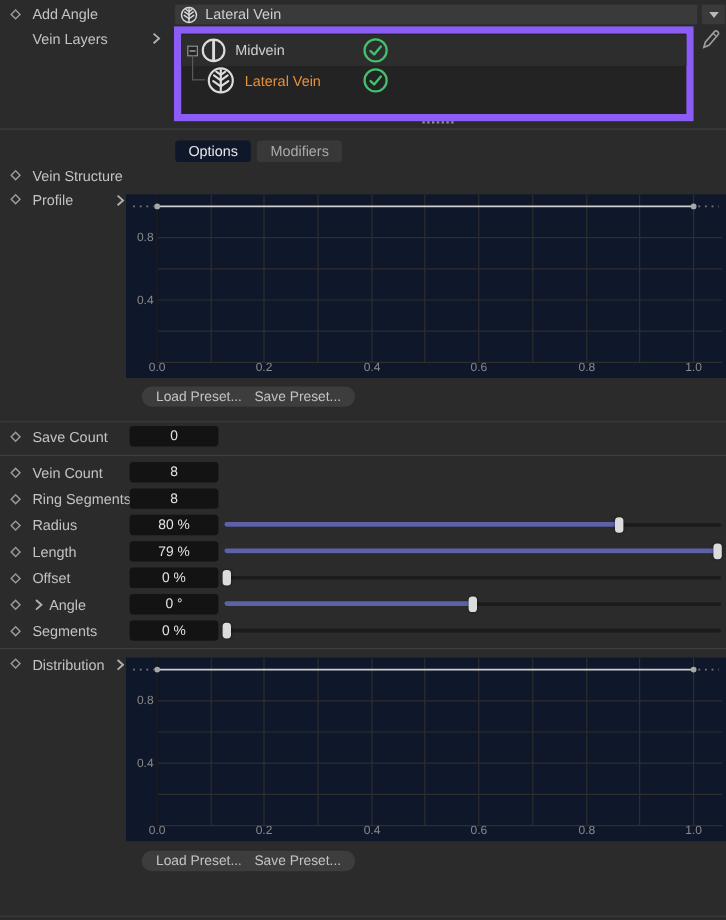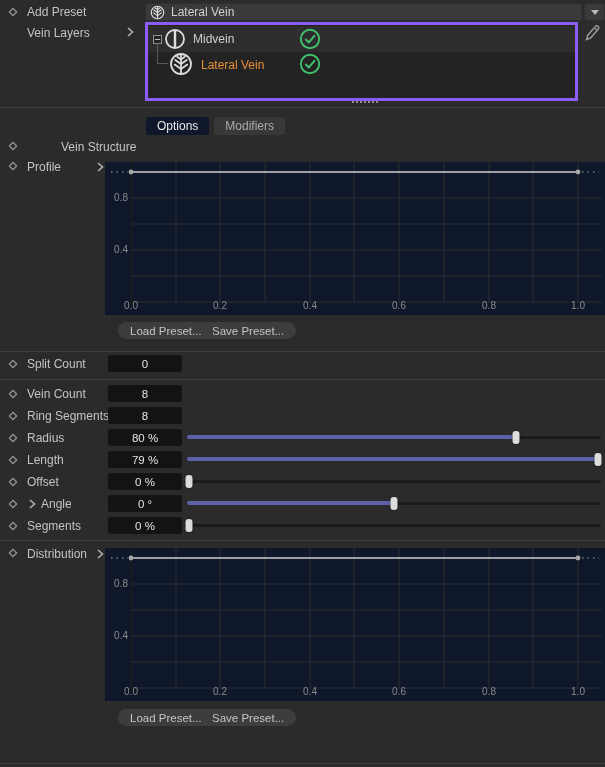--- a/index.html
+++ b/index.html
@@ -12,21 +12,21 @@
   .chev{position:absolute;width:8px;height:12px;}
   .sep{position:absolute;left:0;width:605px;height:1px;background:#3e3e3e;}
   .combo{position:absolute;background:#3a3a3a;border-radius:2px;border:1px solid #2f2f2f;
          display:flex;align-items:center;}
   .combo .txt{color:#cfcfcf;font-size:12px;}
   .caret{width:0;height:0;border-left:4px solid transparent;border-right:4px solid transparent;
          border-top:5px solid #b9b9b9;}
   .arrowbtn{position:absolute;background:#3a3a3a;border-radius:2px;border:1px solid #2f2f2f;
             display:flex;align-items:center;justify-content:center;}
   .treepanel{position:absolute;left:145px;top:22px;width:433px;height:79px;background:#232323;
-             border:3px solid #8b5cf6;}
+             border:6px solid #8b5cf6;}
   .treerow{position:absolute;left:0;width:100%;height:26px;}
   .row1bg{background:#2d2d2d;}
   .expandbox{position:absolute;width:9px;height:9px;border:1px solid #8f8f8f;background:#232323;}
   .expandbox::after{content:"";position:absolute;left:1px;top:3px;width:5px;height:1px;background:#bdbdbd;}
   .connector{position:absolute;border-left:1px solid #5a5a5a;border-bottom:1px solid #5a5a5a;}
   .treelabel{position:absolute;font-size:12px;color:#cfcfcf;white-space:nowrap;}
   .orange{color:#e8913c;}
   .dragdots{position:absolute;width:26px;height:0;border-top:2px dotted #8f8f8f;}
   .tab{display:inline-flex;align-items:center;justify-content:center;height:18px;padding:0 11px;
        border-radius:3px;font-size:12px;}
@@ -47,21 +47,21 @@
 </head>
 <body>
 
 <div id="app">
 
   <span class="diamond" style="top:7px;">
     <svg width="10" height="10">
         <rect x="2.4" y="2.4" width="5.2" height="5.2" transform="rotate(45 5 5)" fill="none" stroke="#9a9a9a" stroke-width="1.2"></rect>
       </svg>
   </span>
-  <span class="lbl" style="top:5px;">Add Preset</span>
+  <span class="lbl" style="top:5px;">Add Angle</span>
   <span class="lbl" style="top:26px;">Vein Layers</span>
   <span class="chev" style="left:126px;top:26px;">
     <svg width="8" height="12">
         <path d="M2 2 L6.5 6 L2 10" fill="none" stroke="#b0b0b0" stroke-width="1.6"></path>
       </svg>
   </span>
 
   <div class="combo" style="left:145px;top:3px;width:437px;height:18px;">
     <span style="margin-left:4px;">
       <svg width="15" height="15" viewBox="0 0 24 24">
@@ -139,21 +139,21 @@
   <div class="abs" style="left:146px;top:117px;display:flex;gap:5px;">
     <div class="tab active">Options</div>
     <div class="tab inactive">Modifiers</div>
   </div>
 
   <span class="diamond" style="top:141px;">
     <svg width="10" height="10">
         <rect x="2.4" y="2.4" width="5.2" height="5.2" transform="rotate(45 5 5)" fill="none" stroke="#9a9a9a" stroke-width="1.2"></rect>
       </svg>
   </span>
-  <span class="lbl" style="top:140px;margin-left:34px;">Vein Structure</span>
+  <span class="lbl" style="top:140px;">Vein Structure</span>
 
   <span class="diamond" style="top:161px;">
     <svg width="10" height="10">
         <rect x="2.4" y="2.4" width="5.2" height="5.2" transform="rotate(45 5 5)" fill="none" stroke="#9a9a9a" stroke-width="1.2"></rect>
       </svg>
   </span>
   <span class="lbl" style="top:160px;">Profile</span>
   <span class="chev" style="left:96px;top:161px;">
     <svg width="8" height="12">
         <path d="M2 2 L6.5 6 L2 10" fill="none" stroke="#b0b0b0" stroke-width="1.6"></path>
@@ -202,21 +202,21 @@
   <div class="pill" style="left:118px;top:322px;">Load Preset...</div>
   <div class="pill" style="left:200px;top:322px;">Save Preset...</div>
 
   <div class="sep" style="top:351px;"></div>
 
   <span class="diamond" style="top:359px;">
     <svg width="10" height="10">
         <rect x="2.4" y="2.4" width="5.2" height="5.2" transform="rotate(45 5 5)" fill="none" stroke="#9a9a9a" stroke-width="1.2"></rect>
       </svg>
   </span>
-  <span class="lbl" style="top:357px;">Split Count</span>
+  <span class="lbl" style="top:357px;">Save Count</span>
   <div class="field" style="top:355px;">0</div>
 
   <div class="sep" style="top:379px;"></div>
 
   <span class="diamond" style="top:389px;">
     <svg width="10" height="10">
         <rect x="2.4" y="2.4" width="5.2" height="5.2" transform="rotate(45 5 5)" fill="none" stroke="#9a9a9a" stroke-width="1.2"></rect>
       </svg>
   </span>
   <span class="lbl" style="top:387px;">Vein Count</span>

